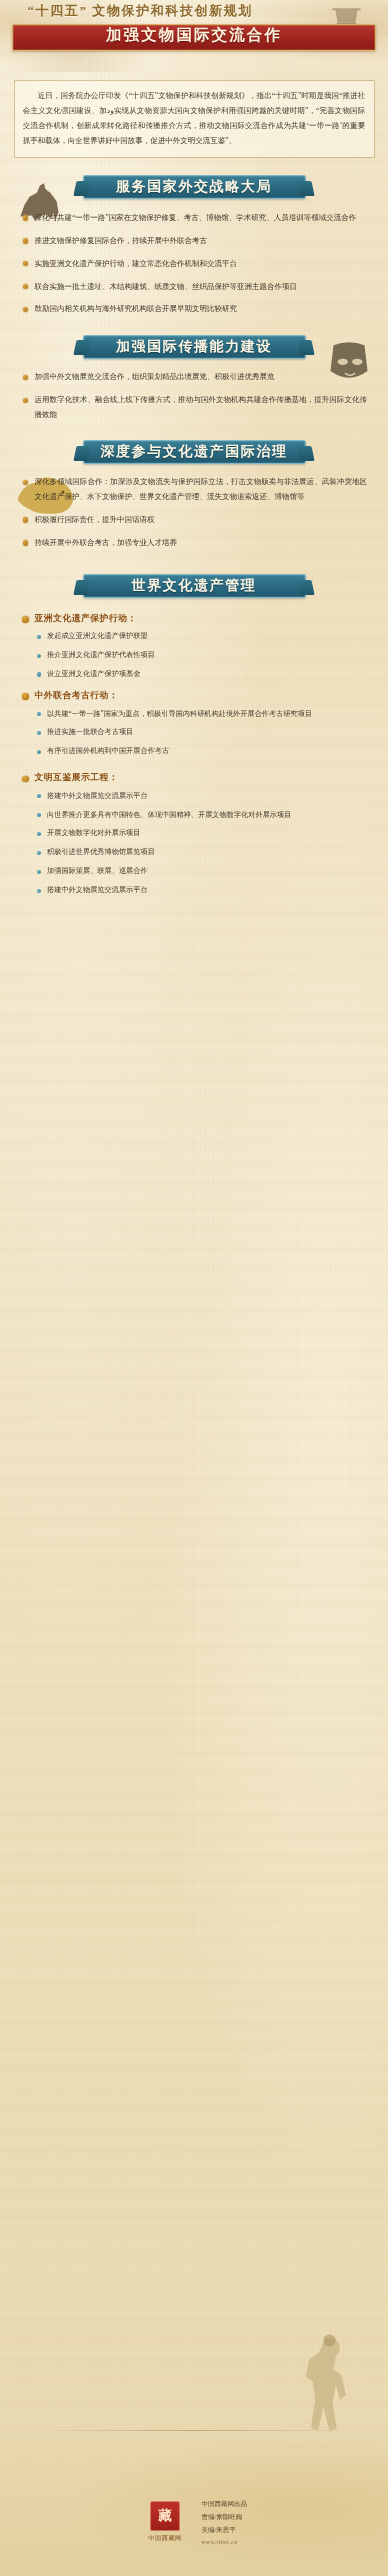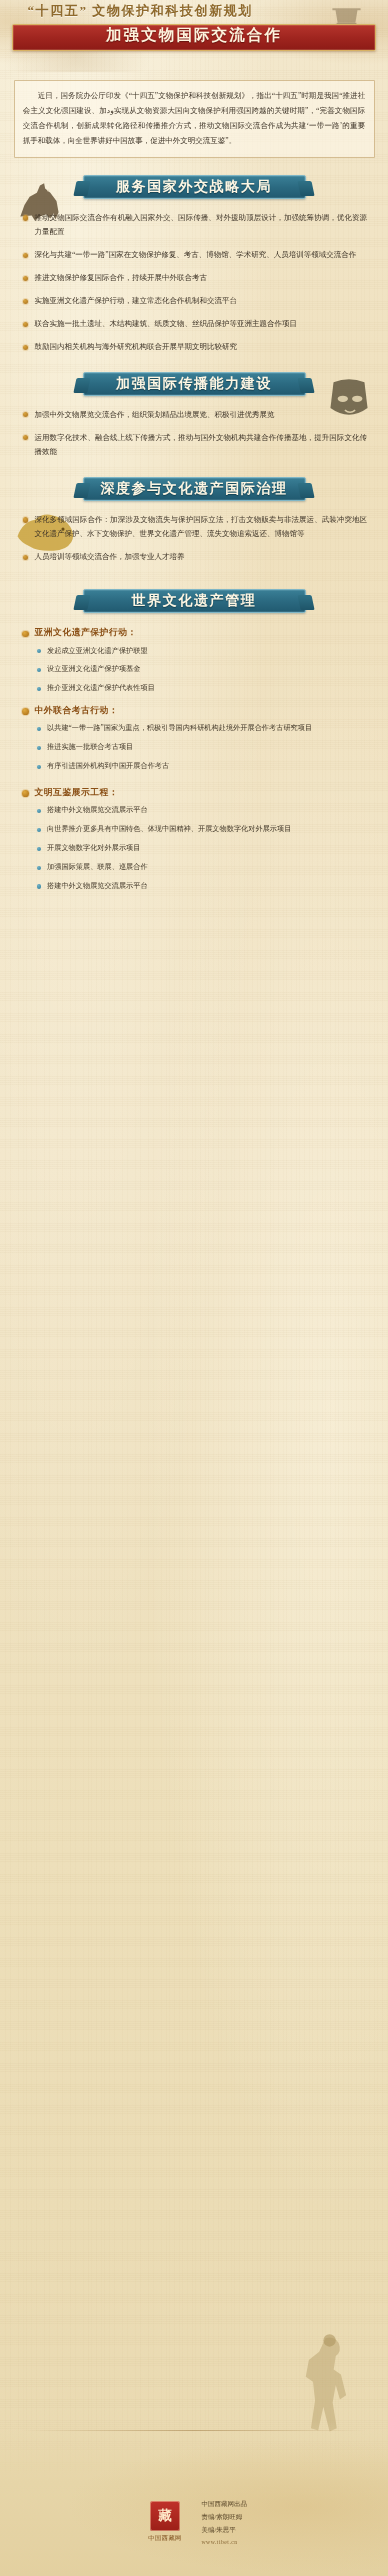--- a/index.html
+++ b/index.html
@@ -274,21 +274,20 @@
 
   <div class="section">
     <svg class="artifact horse" viewBox="0 0 120 110">
       <path d="M20 80 l8 -22 l10 -16 l14 -8 l6 -14 l8 -4 l2 10 l10 8 l12 16 l4 22 l-6 14 l-4 -12 l-6 10 l-8 -8 l-12 4 l-10 8 l-6 -10 z" fill="#5d4a2e" opacity="0.8"></path>
       <circle cx="74" cy="30" r="2" fill="#e8dcc0"></circle>
     </svg>
     <div class="banner">
       <span>服务国家外交战略大局</span>
     </div>
     <div class="bullets">
-      <div class="bullet">推动文物国际交流合作有机融入国家外交、国际传播、对外援助顶层设计，加强统筹协调，优化资源力量配置</div>
       <div class="bullet">深化与共建“一带一路”国家在文物保护修复、考古、博物馆、学术研究、人员培训等领域交流合作</div>
       <div class="bullet">推进文物保护修复国际合作，持续开展中外联合考古</div>
       <div class="bullet">实施亚洲文化遗产保护行动，建立常态化合作机制和交流平台</div>
       <div class="bullet">联合实施一批土遗址、木结构建筑、纸质文物、丝织品保护等亚洲主题合作项目</div>
       <div class="bullet">鼓励国内相关机构与海外研究机构联合开展早期文明比较研究</div>
     </div>
   </div>
 
   <div class="section">
     <svg class="artifact mask" viewBox="0 0 120 130">
@@ -309,48 +308,50 @@
   <div class="section">
     <svg class="artifact jade" viewBox="0 0 150 120" style="top:23px;">
       <path d="M16 70 q10 -28 34 -32 q16 -14 34 -8 q22 4 34 22 q10 16 2 30 q-10 16 -34 16 q-30 2 -46 -8 q-18 -8 -24 -20 z" fill="#c9a23c" opacity="0.85"></path>
       <circle cx="104" cy="56" r="3" fill="#6c4f12"></circle>
     </svg>
     <div class="banner">
       <span>深度参与文化遗产国际治理</span>
     </div>
     <div class="bullets">
       <div class="bullet">深化多领域国际合作：加深涉及文物流失与保护国际立法，打击文物贩卖与非法展运、武装冲突地区文化遗产保护、水下文物保护、世界文化遗产管理、流失文物追索返还、博物馆等</div>
-      <div class="bullet">人员培训等领域交流合作，加强专业人才培养</div>
+      <div class="bullet">积极履行国际责任，提升中国话语权</div>
+      <div class="bullet">持续开展中外联合考古，加强专业人才培养</div>
     </div>
   </div>
 
   <div class="section" style="margin-top:24px;">
     <div class="banner">
       <span>世界文化遗产管理</span>
     </div>
 
     <div class="group" style="margin-top:14.5px;">
       <div class="group-title">亚洲文化遗产保护行动：</div>
       <div class="sub">发起成立亚洲文化遗产保护联盟</div>
+      <div class="sub">推介亚洲文化遗产保护代表性项目</div>
       <div class="sub">设立亚洲文化遗产保护项基金</div>
-      <div class="sub">推介亚洲文化遗产保护代表性项目</div>
     </div>
 
     <div class="group" style="margin-top:9px;">
       <div class="group-title">中外联合考古行动：</div>
       <div class="sub">以共建“一带一路”国家为重点，积极引导国内科研机构赴境外开展合作考古研究项目</div>
       <div class="sub">推进实施一批联合考古项目</div>
       <div class="sub">有序引进国外机构到中国开展合作考古</div>
     </div>
 
     <div class="group" style="margin-top:13.5px;">
       <div class="group-title">文明互鉴展示工程：</div>
       <div class="sub">搭建中外文物展览交流展示平台</div>
       <div class="sub">向世界推介更多具有中国特色、体现中国精神、开展文物数字化对外展示项目</div>
       <div class="sub">开展文物数字化对外展示项目</div>
+      <div class="sub">积极引进世界优秀博物馆展览项目</div>
       <div class="sub">加强国际策展、联展、巡展合作</div>
       <div class="sub">搭建中外文物展览交流展示平台</div>
     </div>
   </div>
 
   <svg class="ornament" viewBox="0 0 150 230">
     <path d="M70 20 q18 -6 26 10 q6 16 -6 24 l-4 26 l14 10 l10 40 l-12 8 l-8 -28 l-6 34 l8 50 l-14 6 l-12 -48 l-10 46 l-14 -4 l8 -54 l-4 -36 l-14 -10 l6 -32 l20 -16 z" fill="#b8a06c" opacity="0.55"></path>
     <circle cx="78" cy="24" r="12" fill="#a98f58" opacity="0.6"></circle>
   </svg>
 

